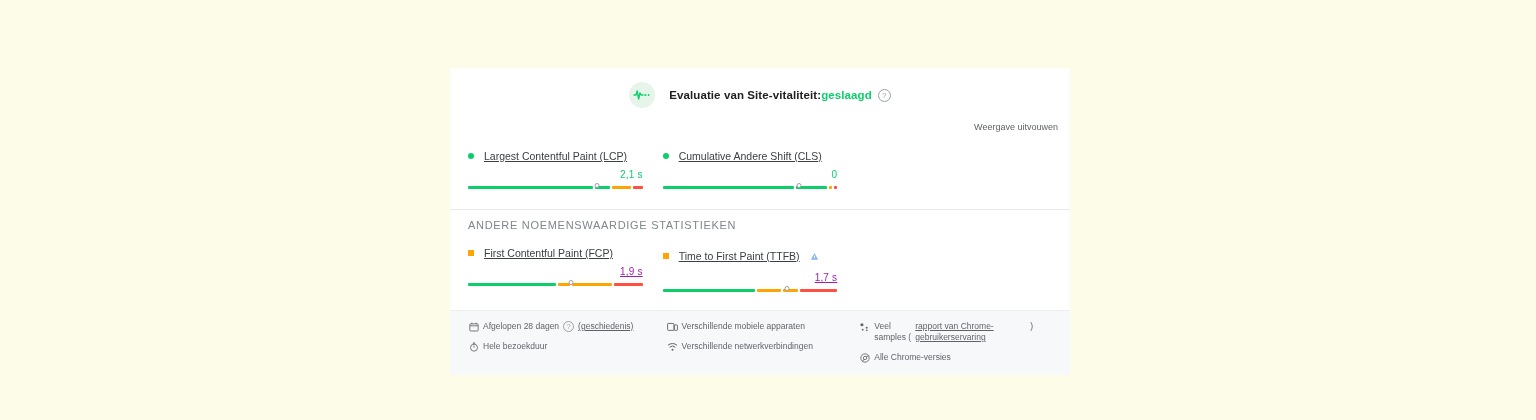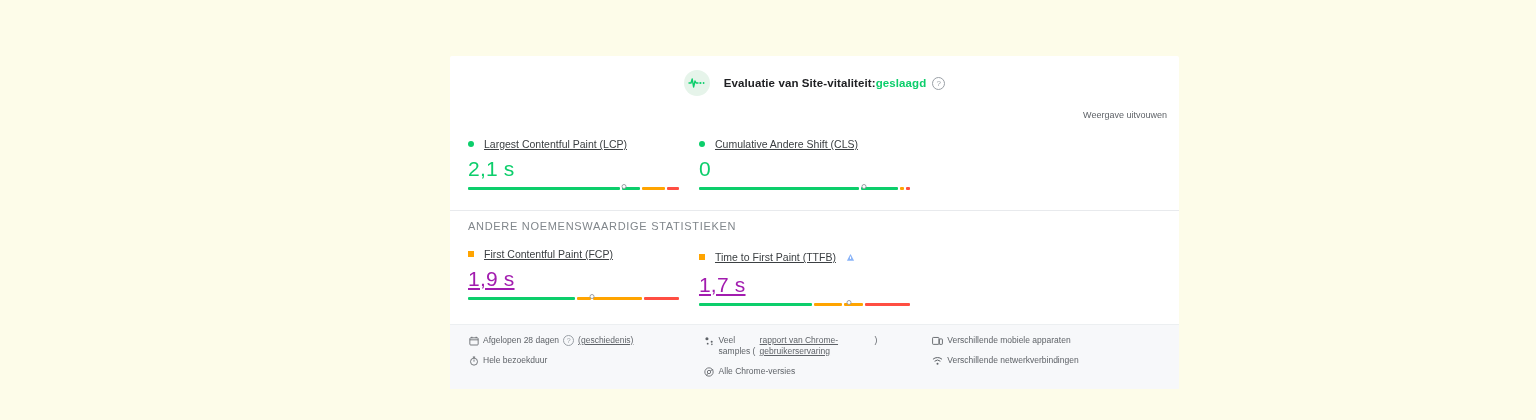--- a/index.html
+++ b/index.html
@@ -15,22 +15,22 @@
   }
   .page {
     position: relative;
     width: 1536px;
     height: 420px;
     overflow: hidden;
   }
   .card {
     position: absolute;
     left: 450px;
-    top: 56px;
-    width: 729px;
+    top: 68px;
+    width: 620px;
     background: #ffffff;
     border-radius: 2px;
   }
 
   
   .card-header {
     display: flex;
     align-items: center;
     justify-content: center;
     padding: 14px 0 4px 0;
@@ -115,21 +115,22 @@
   }
   .metric-name {
     font-size: 10.5px;
     color: #3c4043;
     text-decoration: underline;
     cursor: pointer;
   }
   .tri-icon { flex: none; }
 
   .metric-value {
-    font-size: 21px;
+    text-align: right;
+    font-size: 10px;
     margin: 7px 0 3px 0;
     letter-spacing: .2px;
   }
   .metric-value.good { color: #0cce6b; }
   .metric-value.avg  { color: #a21caf; text-decoration: underline; }
 
   .bar-wrap {
     position: relative;
     height: 8px;
   }
@@ -371,20 +372,42 @@
               <circle cx="6" cy="6.8" r="4.2" fill="none" stroke="#5f6368" stroke-width="1"></circle>
               <line x1="6" y1="4.3" x2="6" y2="6.8" stroke="#5f6368" stroke-width="1"></line>
               <line x1="4.6" y1="1.2" x2="7.4" y2="1.2" stroke="#5f6368" stroke-width="1.1"></line>
               <line x1="6" y1="1.2" x2="6" y2="2.6" stroke="#5f6368" stroke-width="1.1"></line>
             </svg>
           </span>
           <span>Hele bezoekduur</span>
         </div>
       </div>
 
+      <div class="foot-col c2">
+        <div class="foot-item">
+          <span class="foot-ico">
+            <svg width="11" height="10" viewBox="0 0 12 11">
+              <rect x="0.6" y="1.6" width="7" height="7.6" rx="0.8" fill="none" stroke="#5f6368" stroke-width="1"></rect>
+              <rect x="8" y="3.2" width="3.4" height="6" rx="0.7" fill="none" stroke="#5f6368" stroke-width="1"></rect>
+            </svg>
+          </span>
+          <span>Verschillende mobiele apparaten</span>
+        </div>
+        <div class="foot-item">
+          <span class="foot-ico">
+            <svg width="11" height="10" viewBox="0 0 12 11">
+              <path d="M1 3.6 A7.5 7.5 0 0 1 11 3.6" fill="none" stroke="#5f6368" stroke-width="1.1"></path>
+              <path d="M2.8 5.8 A4.8 4.8 0 0 1 9.2 5.8" fill="none" stroke="#5f6368" stroke-width="1.1"></path>
+              <circle cx="6" cy="8.6" r="1.1" fill="#5f6368"></circle>
+            </svg>
+          </span>
+          <span>Verschillende netwerkverbindingen</span>
+        </div>
+      </div>
+
       <div class="foot-col c3">
         <div class="foot-item">
           <span class="foot-ico">
             <svg width="11" height="10" viewBox="0 0 12 11">
               <circle cx="3.2" cy="3" r="1.7" fill="#5f6368"></circle>
               <circle cx="8.4" cy="6.4" r="1.1" fill="#5f6368"></circle>
               <circle cx="8.6" cy="9.2" r="0.9" fill="#5f6368"></circle>
               <circle cx="4" cy="8.4" r="1" fill="#5f6368"></circle>
             </svg>
           </span>
@@ -399,38 +422,16 @@
             <svg width="10" height="10" viewBox="0 0 12 12">
               <circle cx="6" cy="6" r="5" fill="none" stroke="#5f6368" stroke-width="1"></circle>
               <circle cx="6" cy="6" r="2" fill="none" stroke="#5f6368" stroke-width="1"></circle>
               <line x1="7.6" y1="4.4" x2="11" y2="3.2" stroke="#5f6368" stroke-width="0.9"></line>
               <line x1="4.6" y1="7.6" x2="3.1" y2="10.6" stroke="#5f6368" stroke-width="0.9"></line>
             </svg>
           </span>
           <span>Alle Chrome-versies</span>
         </div>
       </div>
-
-      <div class="foot-col c2">
-        <div class="foot-item">
-          <span class="foot-ico">
-            <svg width="11" height="10" viewBox="0 0 12 11">
-              <rect x="0.6" y="1.6" width="7" height="7.6" rx="0.8" fill="none" stroke="#5f6368" stroke-width="1"></rect>
-              <rect x="8" y="3.2" width="3.4" height="6" rx="0.7" fill="none" stroke="#5f6368" stroke-width="1"></rect>
-            </svg>
-          </span>
-          <span>Verschillende mobiele apparaten</span>
-        </div>
-        <div class="foot-item">
-          <span class="foot-ico">
-            <svg width="11" height="10" viewBox="0 0 12 11">
-              <path d="M1 3.6 A7.5 7.5 0 0 1 11 3.6" fill="none" stroke="#5f6368" stroke-width="1.1"></path>
-              <path d="M2.8 5.8 A4.8 4.8 0 0 1 9.2 5.8" fill="none" stroke="#5f6368" stroke-width="1.1"></path>
-              <circle cx="6" cy="8.6" r="1.1" fill="#5f6368"></circle>
-            </svg>
-          </span>
-          <span>Verschillende netwerkverbindingen</span>
-        </div>
-      </div>
     </div>
 
   </div>
 </div>
 
 </body></html>

